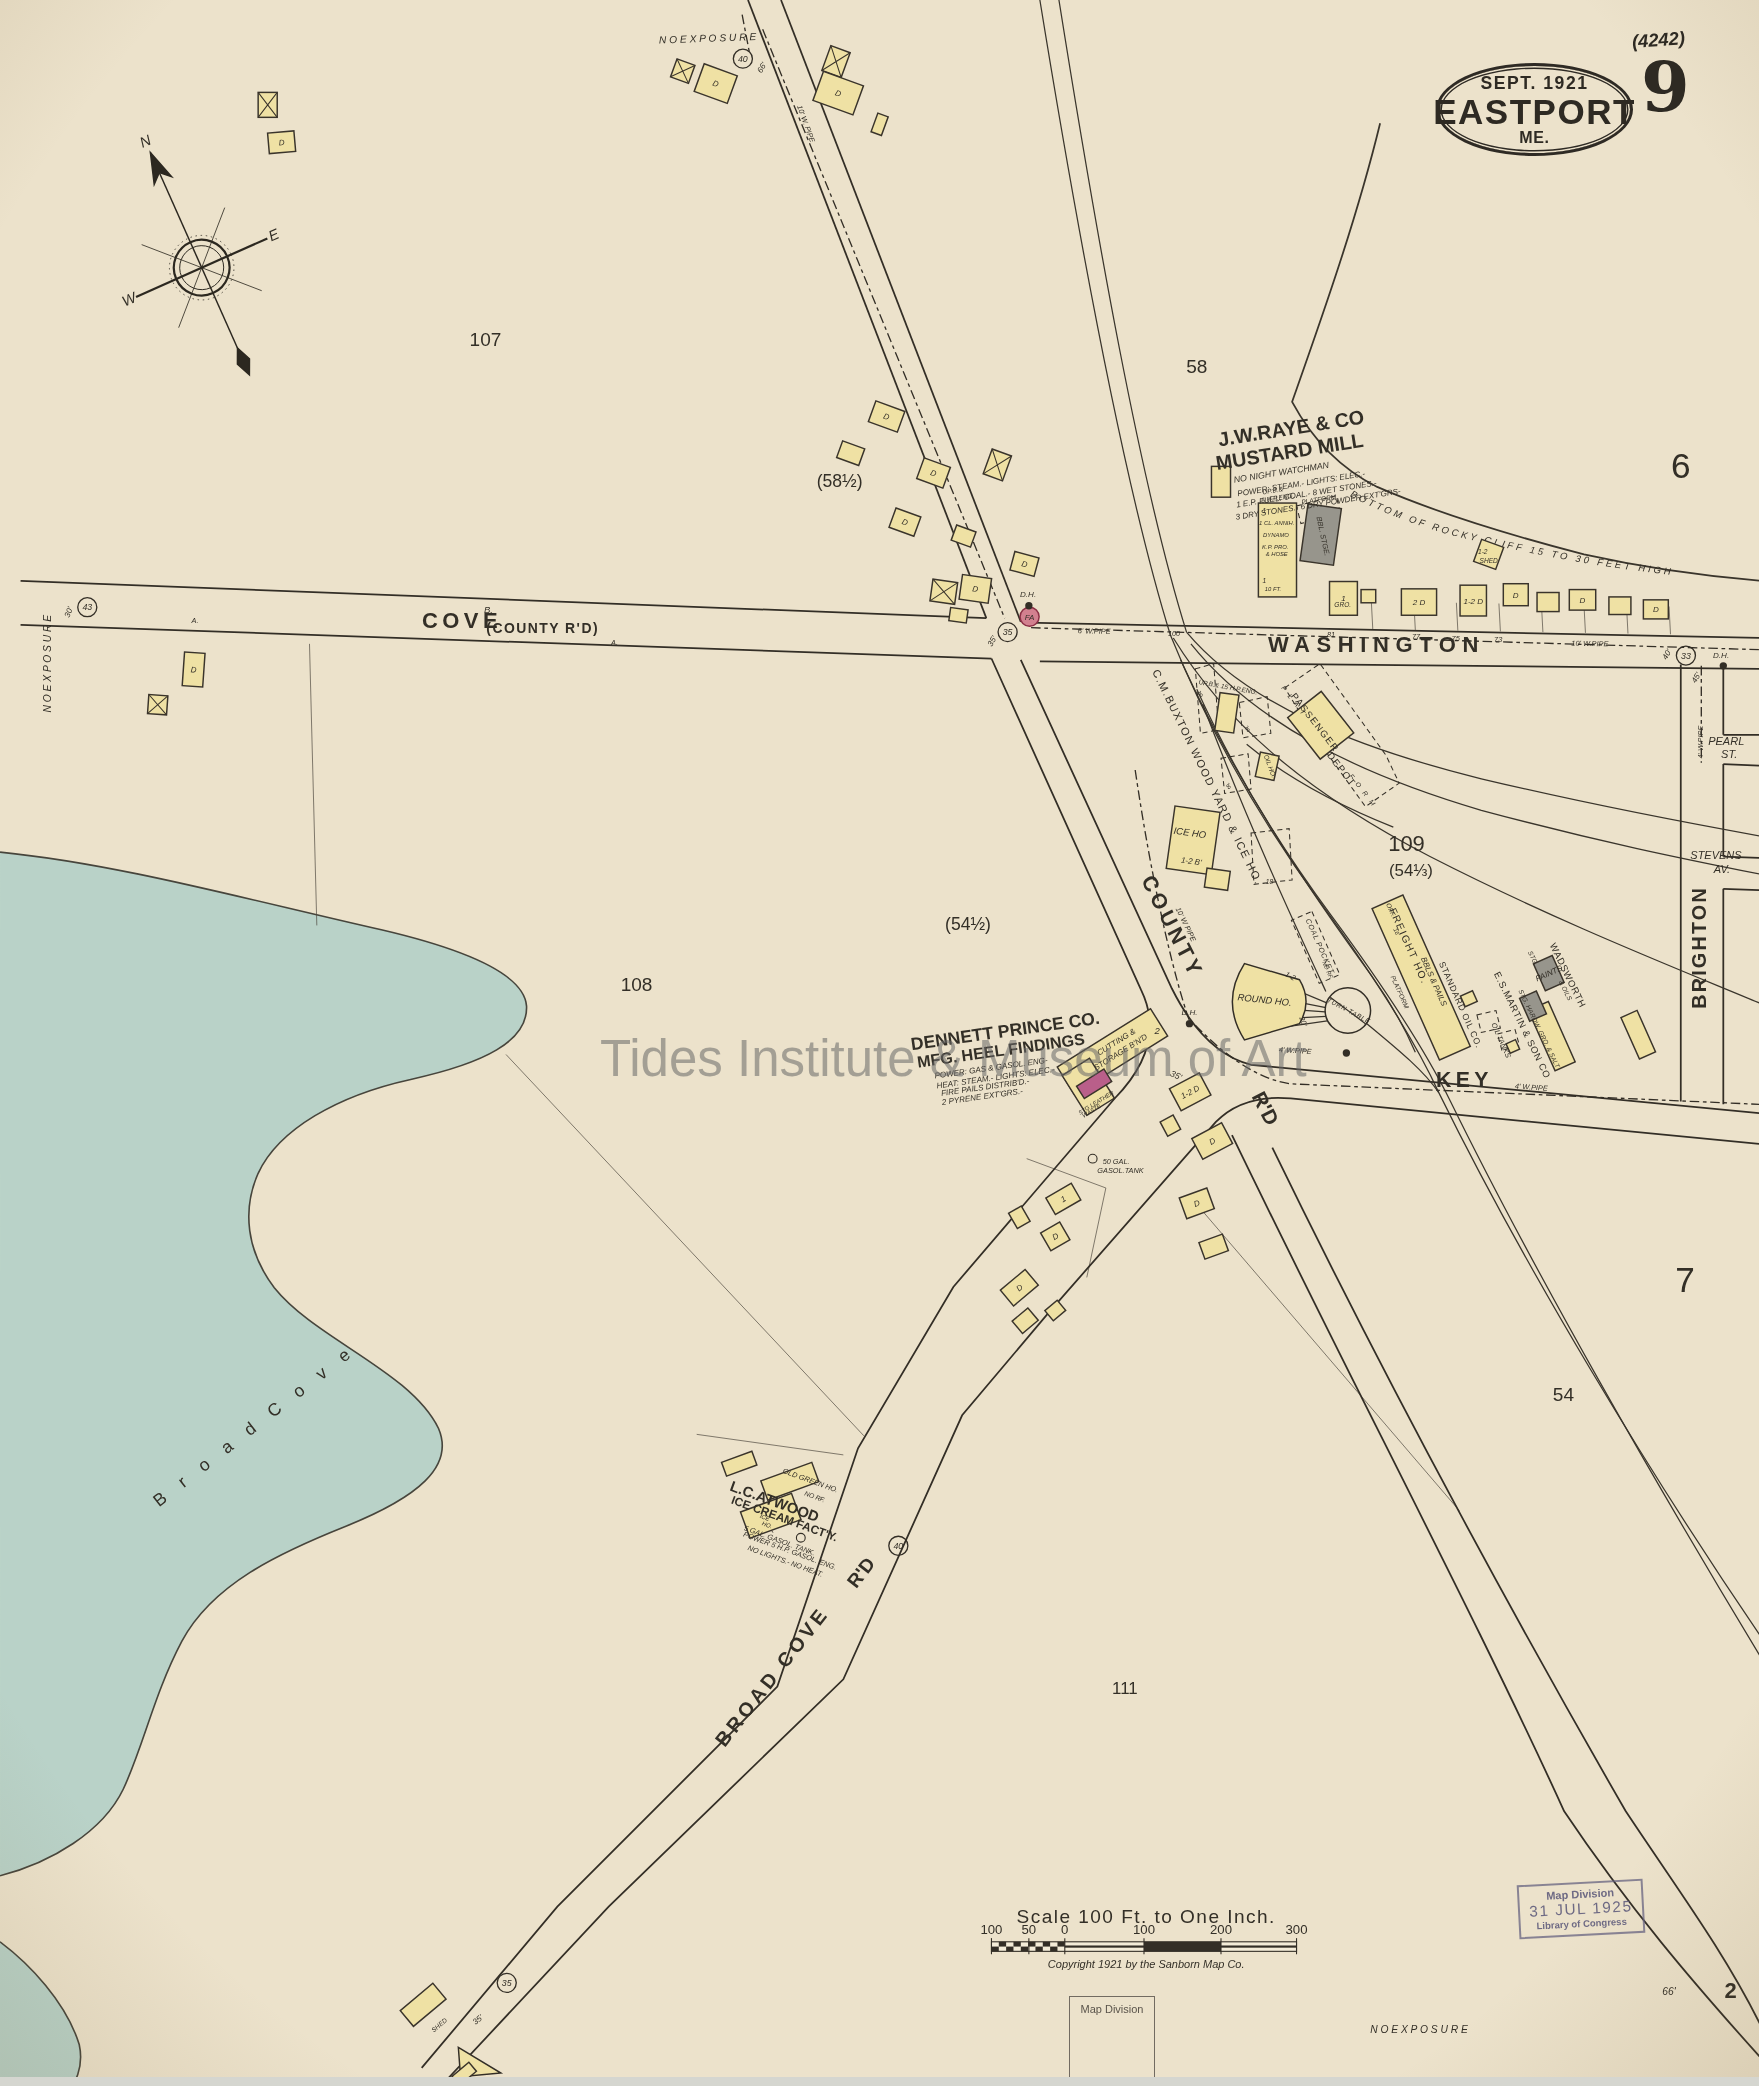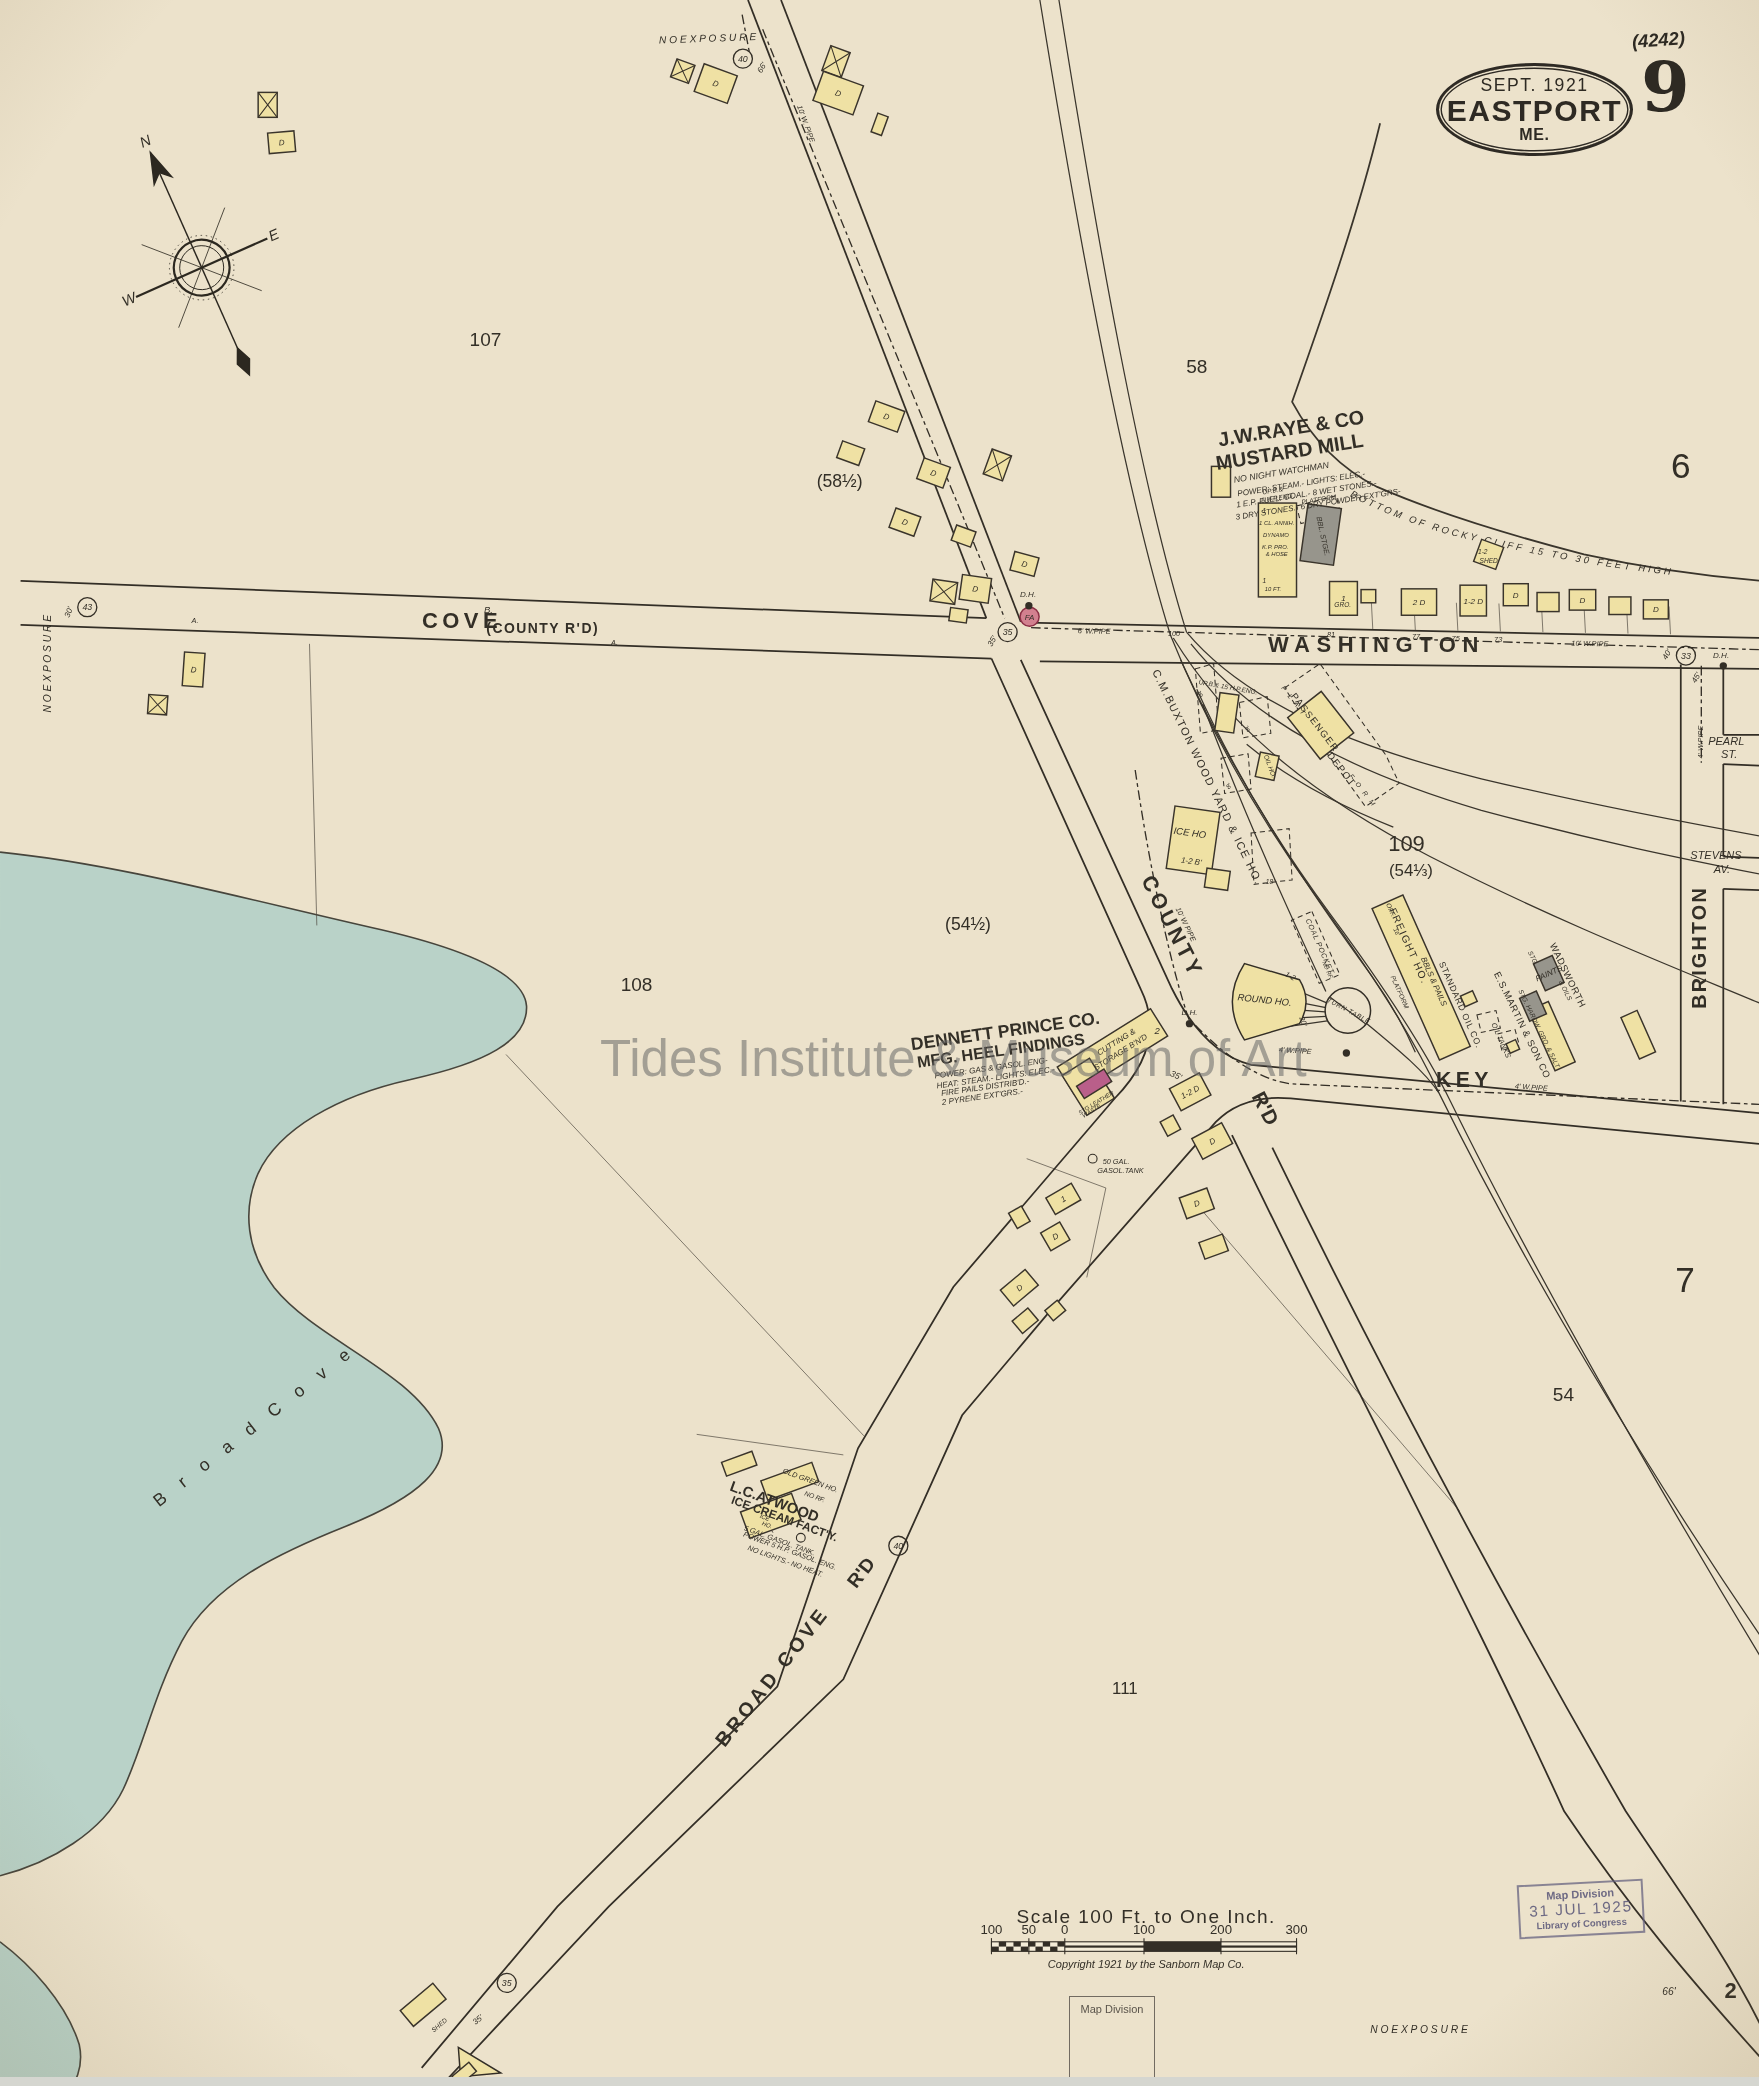--- a/index.html
+++ b/index.html
@@ -3,22 +3,22 @@
 <meta charset="utf-8">
 <style>
   html,body{margin:0;padding:0;background:#b0a894;}
   #sheet{position:relative;width:1760px;height:2087px;background:#ece2cb;overflow:hidden;
          font-family:"Liberation Sans",sans-serif;}
   #mapsvg{position:absolute;left:0;top:0;}
   svg text{fill:#332f27;font-family:"Liberation Sans",sans-serif;}
   .ov{position:absolute;color:#2e2a23;}
   #title-oval{left:1436px;top:63px;width:191px;height:87px;border:3.7px solid #2e2a24;border-radius:50%;
       display:flex;flex-direction:column;align-items:center;justify-content:center;box-shadow:inset 0 0 0 1.5px #ece2cb, inset 0 0 0 2.9px #2e2a24;}
-  #title-oval .l1{font-size:17.6px;font-weight:400;letter-spacing:1.5px;}
-  #title-oval .l2{font-size:30px;font-weight:700;letter-spacing:1.5px;line-height:1.0;}
+  #title-oval .l1{font-size:17.6px;font-weight:700;letter-spacing:1.5px;}
+  #title-oval .l2{font-size:35px;font-weight:700;letter-spacing:1.5px;line-height:1.0;}
   #title-oval .l3{font-size:16px;font-weight:700;letter-spacing:0.7px;}
   #plate-number{left:1632px;top:29px;font-size:18.3px;font-style:italic;font-weight:600;transform:rotate(-4deg);}
   #sheet-number{left:1641px;top:45px;font-size:70px;font-weight:700;font-family:"DejaVu Serif",serif;}
   #watermark{left:600px;top:1021px;font-size:51px;color:rgba(104,104,104,0.55);white-space:nowrap;
       font-family:"Liberation Sans",sans-serif;margin-top:8px;}
   #loc-stamp{left:1518px;top:1882px;width:116px;padding:4.4px 2.9px;border:2.2px solid rgba(103,99,128,0.75);
       transform:rotate(-3deg);text-align:center;color:rgba(97,93,124,0.9);}
   #loc-stamp .s1{font-size:11px;font-weight:700;}
   #loc-stamp .s2{font-size:15.4px;letter-spacing:1.5px;}
   #loc-stamp .s3{font-size:9.5px;font-weight:700;}

